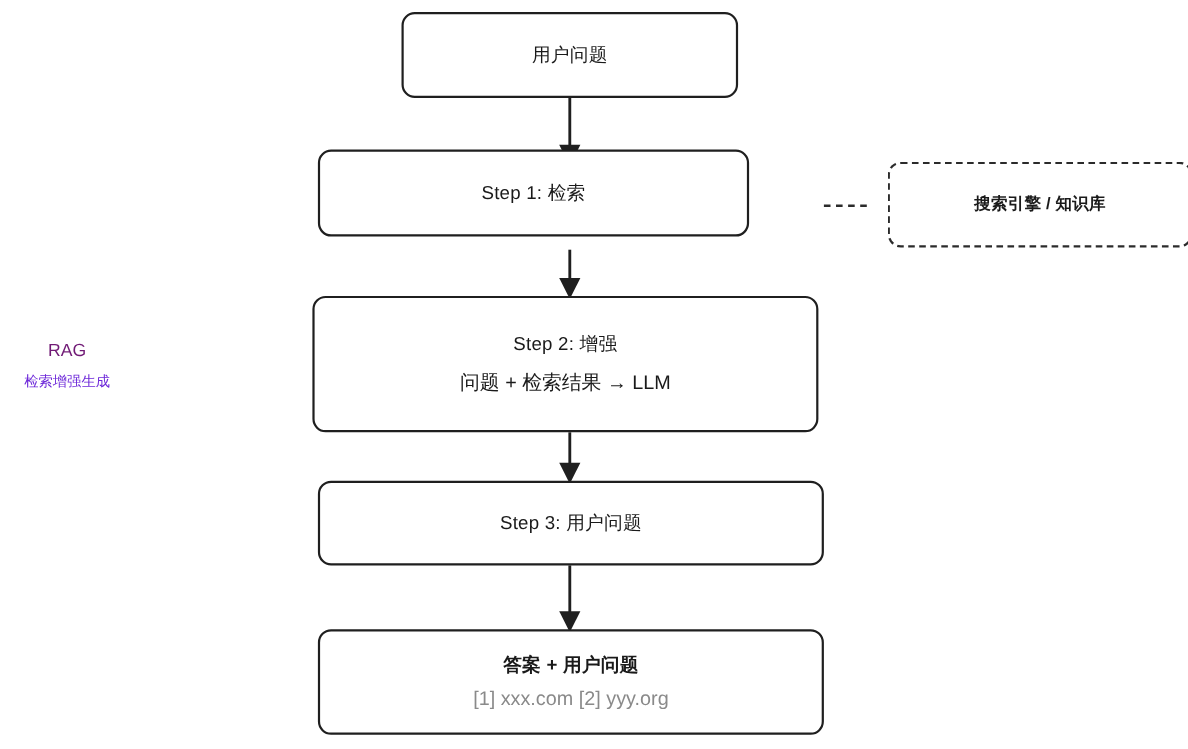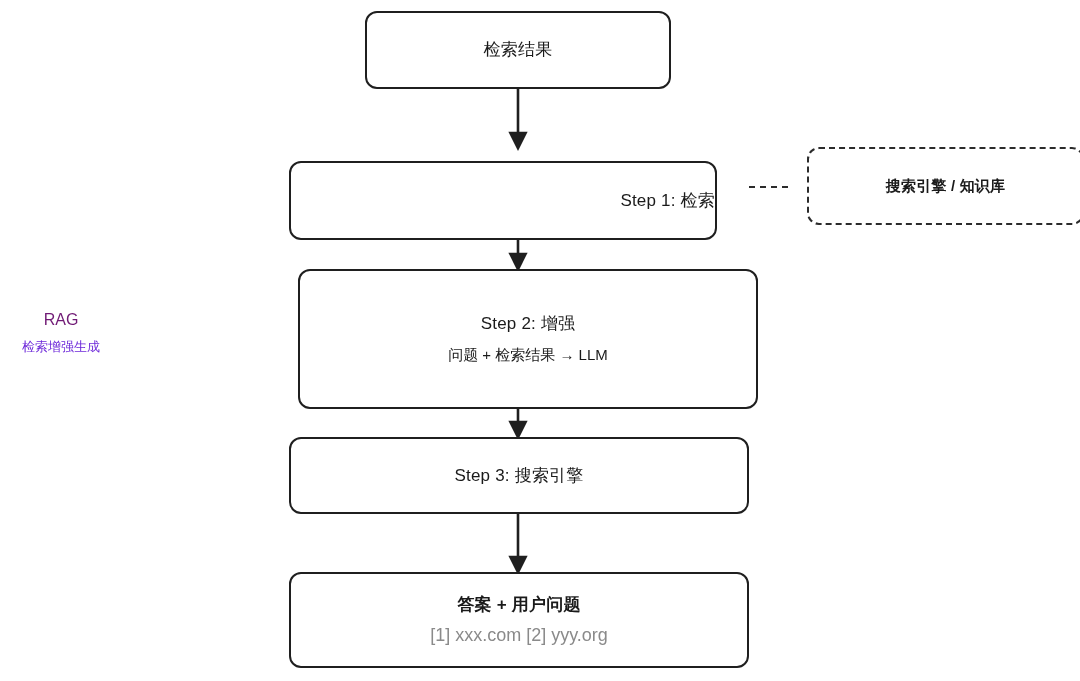--- a/index.html
+++ b/index.html
@@ -42,40 +42,40 @@
     font-weight: 400;
     letter-spacing: 0.2px;
     color: #1a1a1a;
     line-height: 1.25;
     white-space: nowrap;
   }
   .node-title.bold {
     font-weight: 700;
   }
   .node-sub {
-    font-size: 15px;
+    font-size: 18px;
     font-weight: 400;
     color: #1a1a1a;
     margin-top: 12px;
     white-space: nowrap;
   }
   .node-sub.muted {
     color: #8a8a8a;
     font-size: 18px;
     margin-top: 9px;
   }
   .node-title.small {
     font-size: 15px;
   }
 
   
   #node-user-question { left: 365px; top: 11px;  width: 306px; height: 78px; }
-  #node-step1         { left: 289px; top: 161px; width: 428px; height: 79px; align-items: flex-end; }
+  #node-step1         { left: 289px; top: 136px; width: 392px; height: 79px; }
   #node-source        { left: 807px; top: 147px; width: 277px; height: 78px; }
-  #node-step2         { left: 298px; top: 269px; width: 460px; height: 140px; }
+  #node-step2         { left: 284px; top: 269px; width: 460px; height: 124px; }
   #node-step3         { left: 289px; top: 437px; width: 460px; height: 77px; }
   #node-answer        { left: 289px; top: 572px; width: 460px; height: 96px; }
 
   
   #rag-caption {
     position: absolute;
     left: 0px;
     top: 310px;
     width: 122px;
     text-align: center;
@@ -124,38 +124,38 @@
 
     <line x1="518" y1="514" x2="518" y2="565" stroke="#1f1f1f" stroke-width="2.6" marker-end="url(#arrowhead)"></line>
   </svg>
 
   <div id="rag-caption">
     <div class="rag-title">RAG</div>
     <div class="rag-subtitle">检索增强生成</div>
   </div>
 
   <div class="node" id="node-user-question">
-    <div class="node-title">检索结果</div>
+    <div class="node-title">用户问题</div>
   </div>
 
   <div class="node" id="node-step1">
     <div class="node-title">Step 1: 检索</div>
   </div>
 
   <div class="node dashed" id="node-source">
     <div class="node-title small bold">搜索引擎 / 知识库</div>
   </div>
 
   <div class="node" id="node-step2">
     <div class="node-title">Step 2: 增强</div>
     <div class="node-sub">问题 + 检索结果 → LLM</div>
   </div>
 
   <div class="node" id="node-step3">
-    <div class="node-title">Step 3: 搜索引擎</div>
+    <div class="node-title">Step 3: 用户问题</div>
   </div>
 
   <div class="node" id="node-answer">
     <div class="node-title bold">答案 + 用户问题</div>
     <div class="node-sub muted">[1] xxx.com [2] yyy.org</div>
   </div>
 
 </div>
 
 </body></html>

